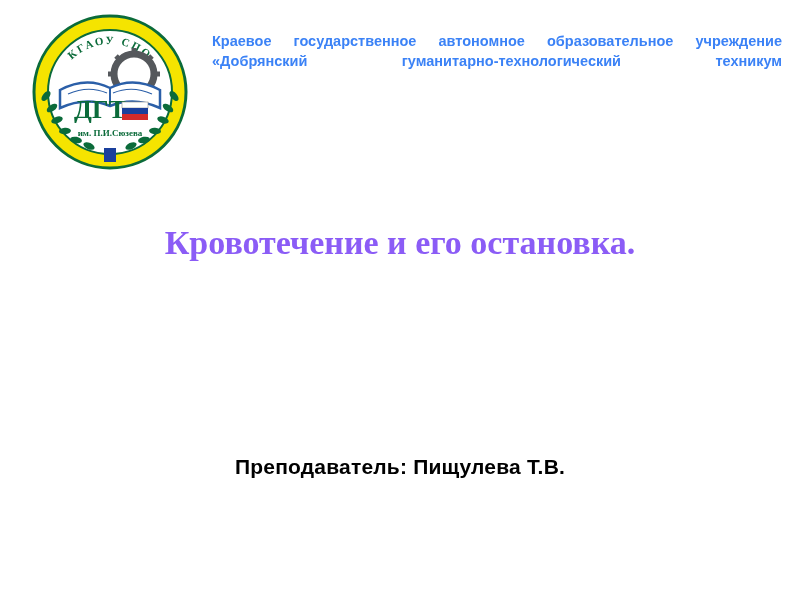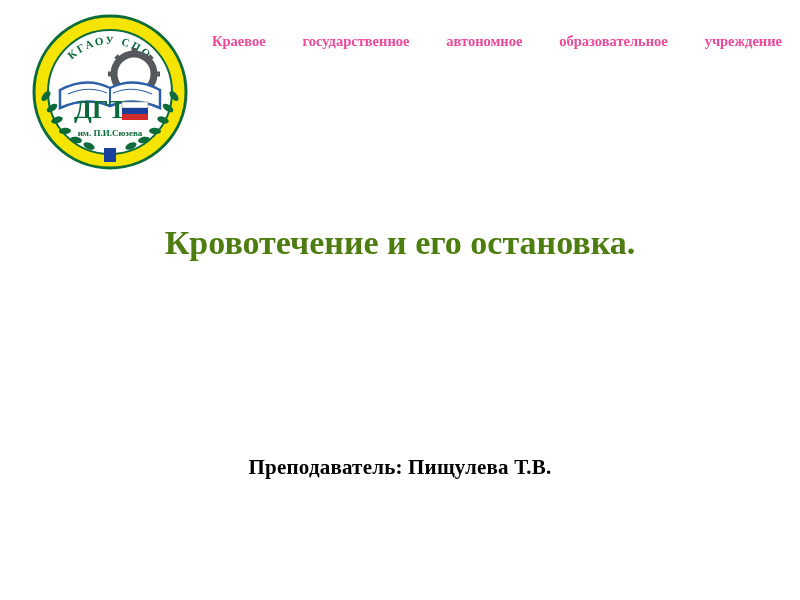--- a/index.html
+++ b/index.html
@@ -34,25 +34,25 @@
     width: 160px;
     height: 160px;
   }
 
   
   .org-text {
     position: absolute;
     left: 212px;
     top: 32px;
     width: 570px;
-    font-family: Liberation Serif, serif;
+    font-family: Liberation Sans, sans-serif;
     font-weight: bold;
     font-size: 14.5px;
     line-height: 1.35;
-    color: #ec4899;
+    color: #3b82f6;
     text-align: justify;
   }
   .org-line {
     display: block;
     text-align: justify;
     text-align-last: justify;
   }
   .org-line.plain {
     text-align-last: left;
   }
@@ -61,31 +61,31 @@
   .title {
     position: absolute;
     left: 60px;
     top: 222px;
     width: 680px;
     text-align: center;
     font-family: "Liberation Serif", serif;
     font-weight: bold;
     font-size: 34px;
     line-height: 1.24;
-    color: #4d7c0f;
+    color: #8b5cf6;
   }
 
   
   .presenter {
     position: absolute;
     left: 60px;
     top: 455px;
     width: 680px;
     text-align: center;
-    font-family: Liberation Serif, serif;
+    font-family: Liberation Sans, sans-serif;
     font-weight: bold;
     font-size: 21px;
     color: #000000;
     letter-spacing: 0.2px;
   }
 </style>
 </head>
 <body>
 
 <div class="slide">
@@ -152,20 +152,21 @@
       </g>
 
       <text x="80" y="124" font-family="Liberation Serif, serif" font-size="9" font-weight="bold" fill="#0b6b3a" text-anchor="middle">им. П.И.Сюзева</text>
 
       <rect x="74" y="136" width="12" height="14" fill="#1a3f9c"></rect>
     </svg>
   </div>
 
   <div class="org-text">
     <span class="org-line">Краевое государственное автономное образовательное учреждение</span>
+    <span class="org-line">«Добрянский гуманитарно-технологический техникум</span>
   </div>
 
   <div class="title">
     <div>Кровотечение и его остановка.</div>
   </div>
 
   <div class="presenter">Преподаватель: Пищулева Т.В.</div>
 
 </div>
 

